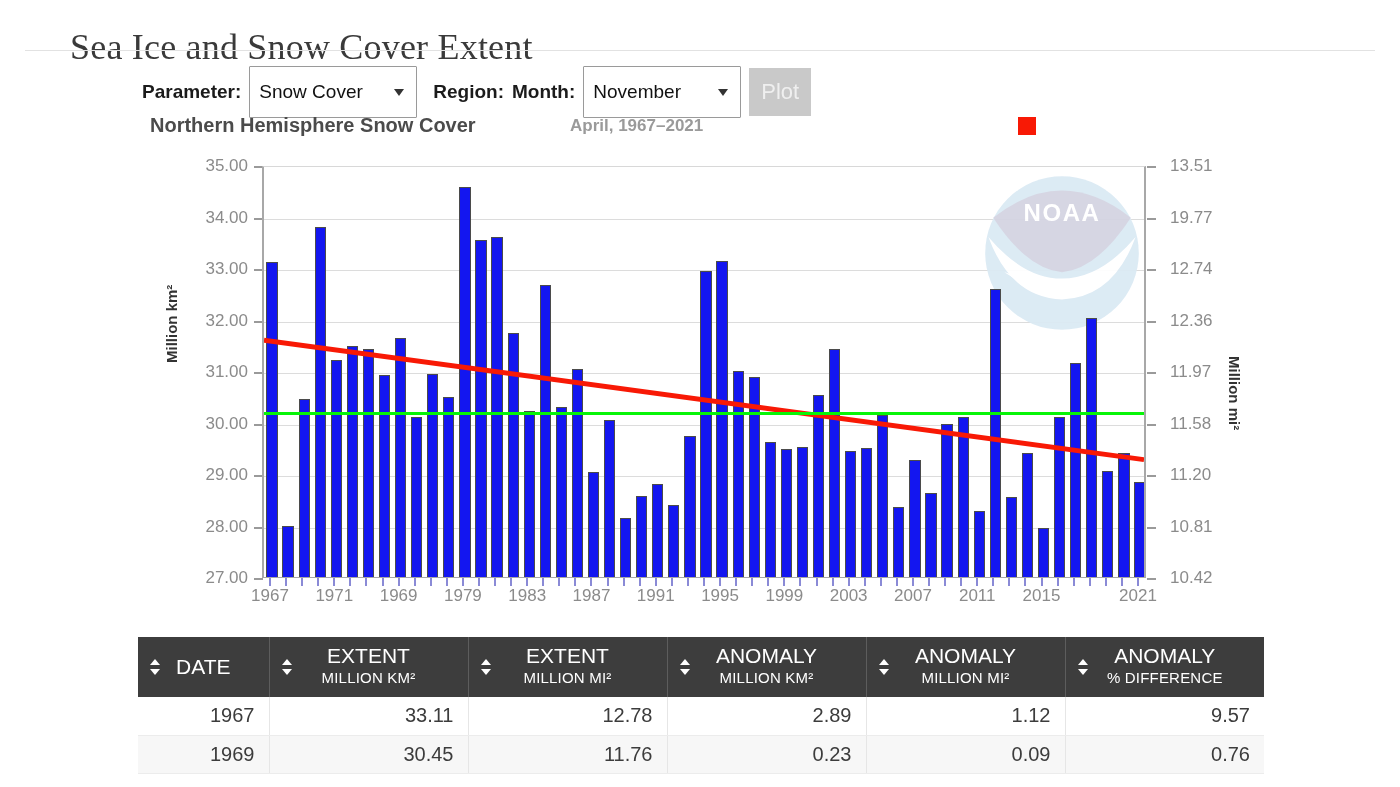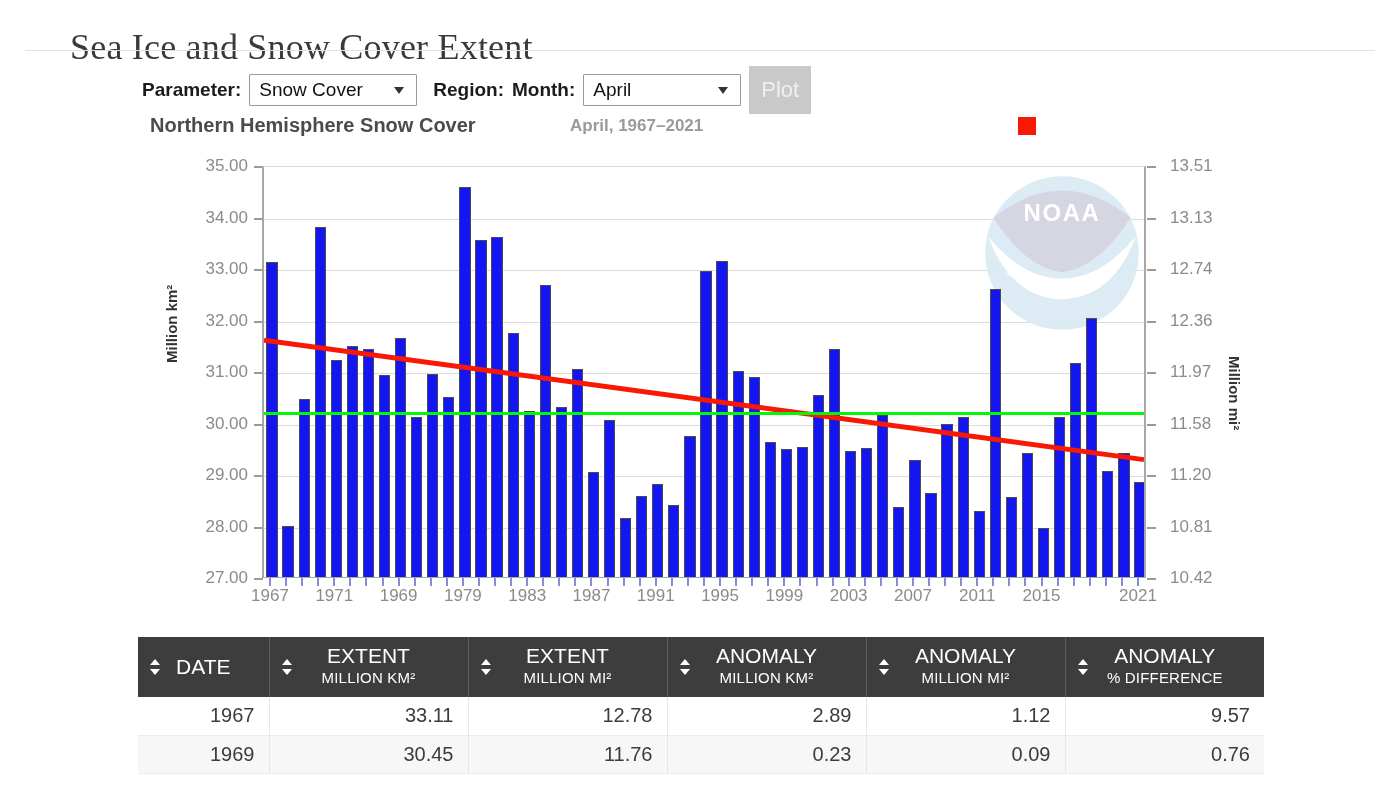--- a/index.html
+++ b/index.html
@@ -27,21 +27,21 @@
 
   
   .controls {
     position: absolute; left: 142px; top: 66px;
     display: flex; align-items: center; gap: 0;
     font-size: 19px; color: #222;
   }
   .ctrl-label { font-weight: bold; color: #1b1b1b; margin-right: 8px; white-space: nowrap; }
   .sel {
     position: relative; display: inline-flex; align-items: center;
-    height: 32px; border: 1px solid #9a9a9a; background: #fff;
+    height: 52px; border: 1px solid #9a9a9a; background: #fff;
     padding: 0 34px 0 9px; font-size: 19px; color: #111;
     font-family: "Liberation Sans", sans-serif; white-space: nowrap;
     border-radius: 1px;
   }
   .sel .chev {
     position: absolute; right: 11px; top: 50%; width: 11px; height: 7px;
     margin-top: -3px;
   }
   .sel .chev::before{
     content:""; position:absolute; left:0; top:0;
@@ -177,21 +177,21 @@
     <span class="ctrl-label">Parameter:</span>
     <span class="sel sel-param">
       <span>Snow Cover</span>
       <span class="chev"></span>
     </span>
 
     <span class="ctrl-label">Region:</span>
 
     <span class="ctrl-label">Month:</span>
     <span class="sel sel-month">
-      <span>April</span>
+      <span>November</span>
       <span class="chev"></span>
     </span>
 
     <button class="plot-btn">Plot</button>
   </div>
 
   <div id="chart">
 
     <div class="chart-title">Northern Hemisphere Snow Cover</div>
     <div class="chart-subtitle">April, 1967–2021</div>
@@ -219,21 +219,21 @@
         <div class="ytick-l" style="top: 367px;">29.00</div>
         <div class="tickmark-l" style="top: 367px;"></div>
         <div class="ytick-l" style="top: 418.5px;">28.00</div>
         <div class="tickmark-l" style="top: 418.5px;"></div>
         <div class="ytick-l" style="top: 470px;">27.00</div>
         <div class="tickmark-l" style="top: 470px;"></div>
       </div>
     <div id="yticks-right">
         <div class="ytick-r" style="top: 58px;">13.51</div>
         <div class="tickmark-r" style="top: 58px;"></div>
-        <div class="ytick-r" style="top: 109.5px;">13.13</div>
+        <div class="ytick-r" style="top: 109.5px;">19.77</div>
         <div class="tickmark-r" style="top: 109.5px;"></div>
         <div class="ytick-r" style="top: 161px;">12.74</div>
         <div class="tickmark-r" style="top: 161px;"></div>
         <div class="ytick-r" style="top: 212.5px;">12.36</div>
         <div class="tickmark-r" style="top: 212.5px;"></div>
         <div class="ytick-r" style="top: 264px;">11.97</div>
         <div class="tickmark-r" style="top: 264px;"></div>
         <div class="ytick-r" style="top: 315.5px;">11.58</div>
         <div class="tickmark-r" style="top: 315.5px;"></div>
         <div class="ytick-r" style="top: 367px;">11.20</div>

